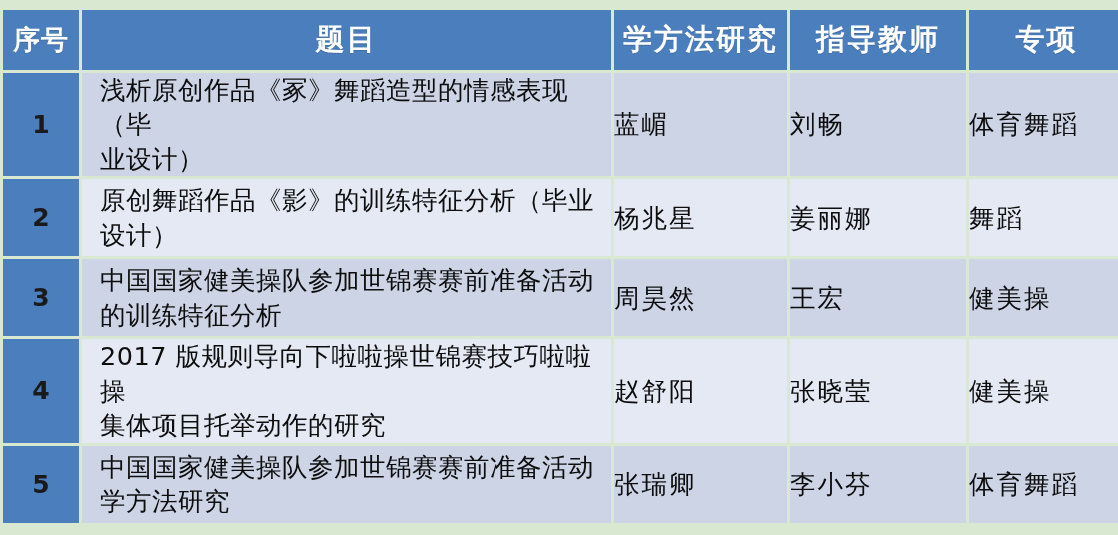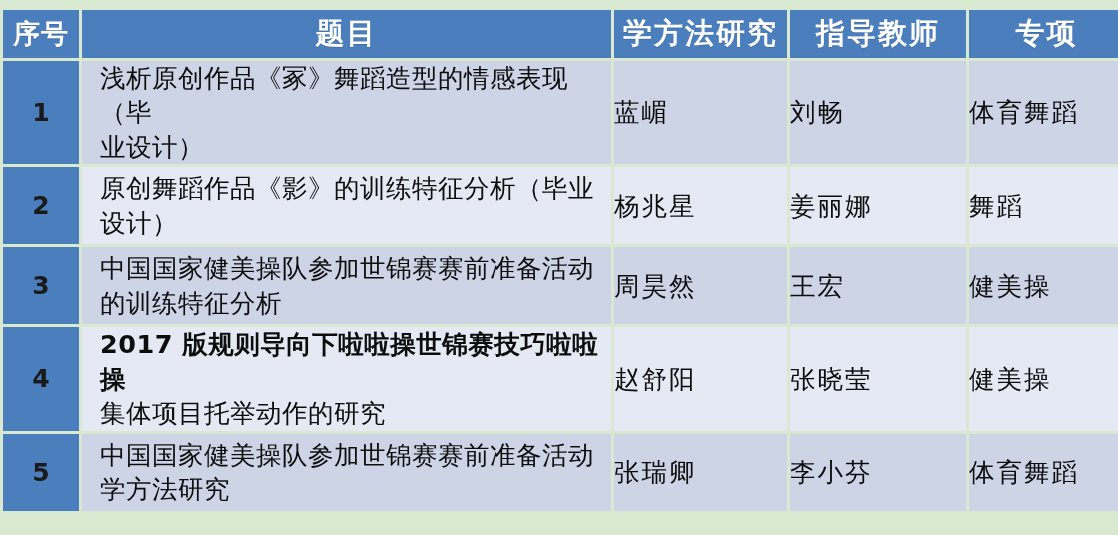--- a/index.html
+++ b/index.html
@@ -40,21 +40,21 @@
   col.c-teach { width: 176px; }
   col.c-spec  { width: 155px; }
 
   
   .hdr-cell {
     background: #4a7ebc;
     color: #ffffff;
     text-align: center;
     font-size: 29px;
     line-height: 1.15;
-    height: 48px;
+    height: 60px;
     letter-spacing: 2px;
     text-shadow: 0 1px 0 rgba(0,0,0,0.12);
   }
   .hdr-cell.hdr-seq { font-size: 27px; letter-spacing: 1px; }
 
   
   .seq-cell {
     background: #4a7ebc;
     color: #1a1a1a;
     text-align: center;
@@ -79,21 +79,21 @@
   }
   
   tr.shade-a .cell { background: #ccd4e6; }
   tr.shade-b .cell { background: #e5e9f4; }
 
   
   tr.r-tall  .cell, tr.r-tall  .seq-cell { height: 80px; }
   tr.r-tall2 .cell, tr.r-tall2 .seq-cell { height: 77px; }
 
   .title-line { display: block; margin-left: 10px; }
-  .num-latin { font-family: "DejaVu Sans", "Liberation Sans", sans-serif; font-weight: 700; }
+  .num-latin { font-family: "DejaVu Sans", "Liberation Sans", sans-serif; font-weight: 400; }
 </style>
 </head>
 <body>
 
 <div id="root">
   <table class="grid">
     <colgroup>
       <col class="c-seq">
       <col class="c-title">
       <col class="c-stu">

